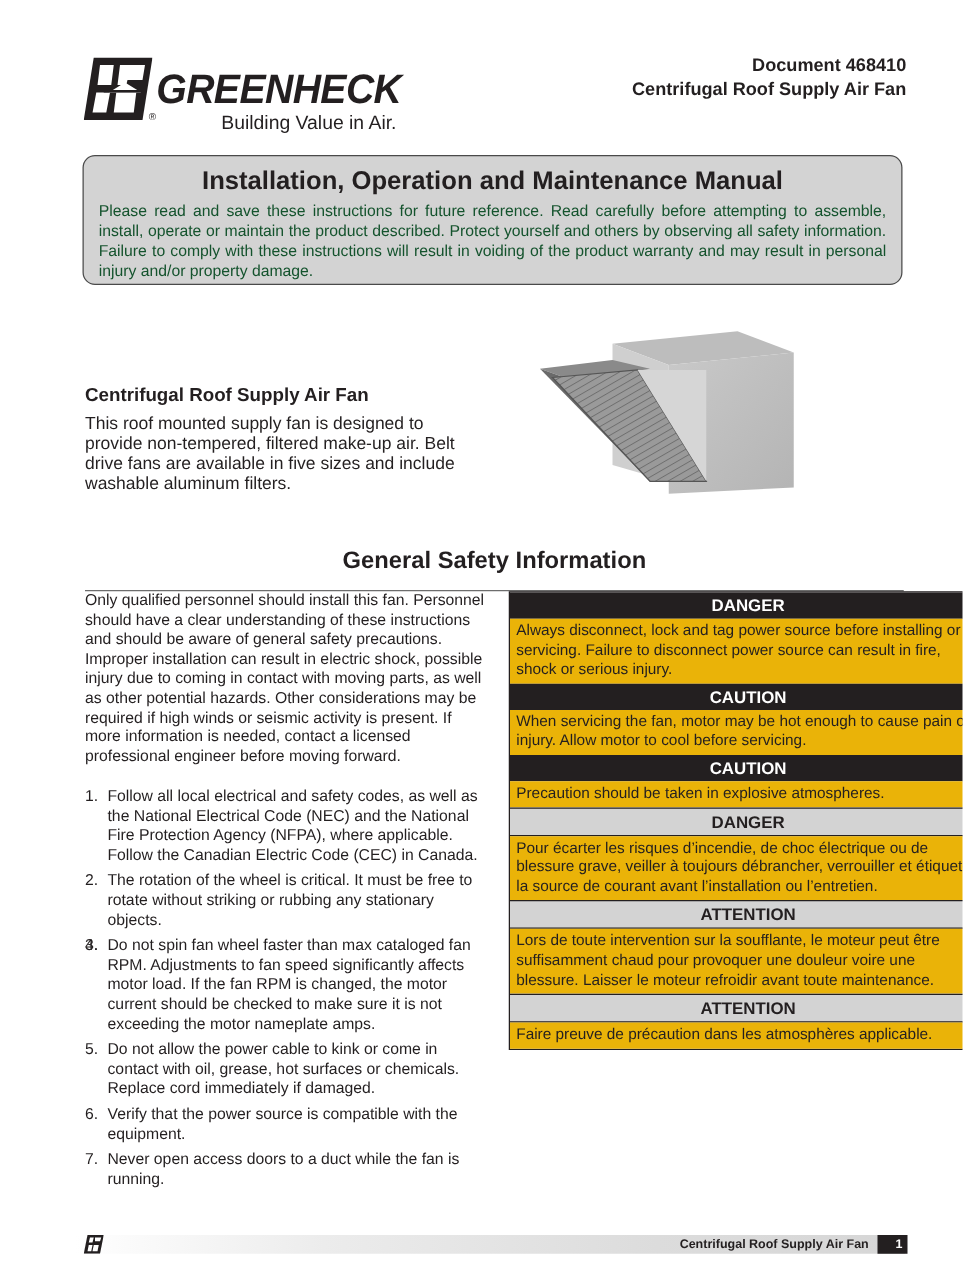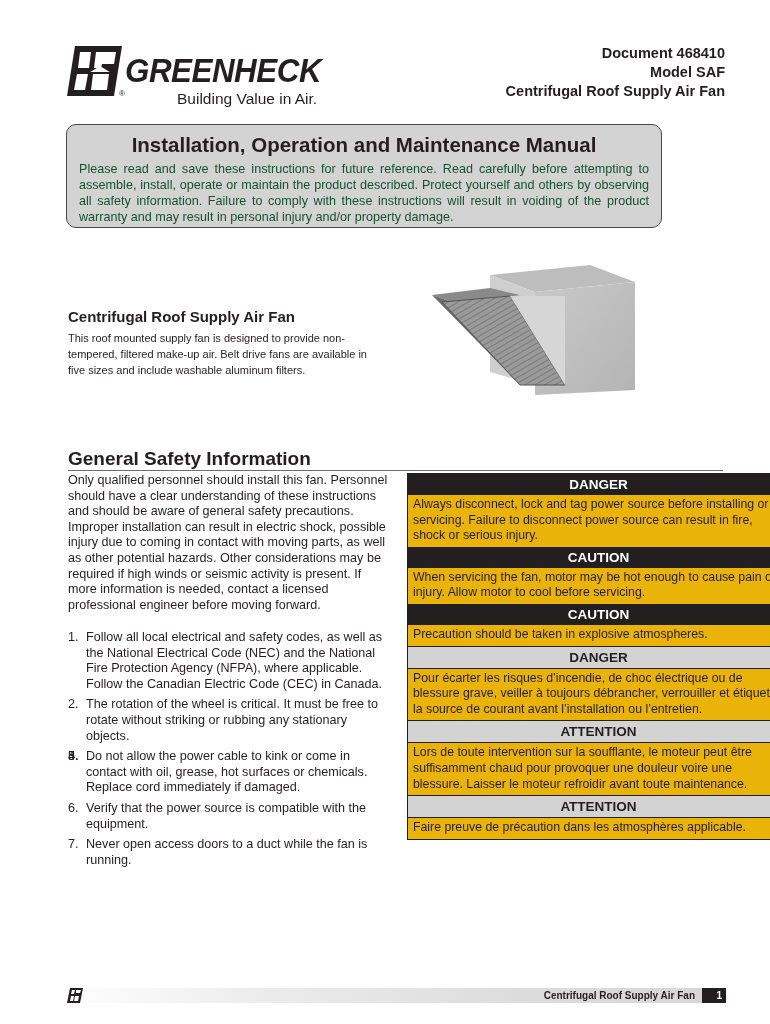--- a/index.html
+++ b/index.html
@@ -12,35 +12,35 @@
   .logo-reg { position: absolute; left: 52px; top: 45px; font-size: 8px; }
   .logo-word {
     position: absolute; left: 58px; top: 8px; font-size: 33px; font-weight: bold;
     font-style: italic; letter-spacing: -0.5px; color: #231f20; transform: scaleX(0.95); transform-origin: left;
   }
   .logo-tag { position: absolute; left: 110px; top: 46px; font-size: 15.5px; color: #231f20; }
 
   .docinfo { position: absolute; right: 45px; top: 44px; text-align: right; font-weight: bold; font-size: 14.5px; line-height: 19px; }
 
   .intro-box {
-    position: absolute; left: 66px; top: 124px; width: 596px; height: 104px;
+    position: absolute; left: 66px; top: 124px; width: 656px; height: 104px;
     border: 1.5px solid #4a4a4a; border-radius: 10px; background: #d3d3d3;
     box-sizing: border-box; padding: 8px 12px;
   }
   .intro-title { text-align: center; font-size: 20.5px; font-weight: bold; margin: 0 0 4px 0; color: #231f20; }
   .intro-text { font-size: 12.6px; line-height: 16px; text-align: justify; margin: 0; color: #14532d; }
 
   .product-title { position: absolute; left: 68px; top: 308px; font-size: 15px; font-weight: bold; }
-  .product-desc { position: absolute; left: 68px; top: 330px; width: 310px; font-size: 11px; line-height: 16px; }
+  .product-desc { position: absolute; left: 68px; top: 330px; width: 310px; font-size: 14px; line-height: 16px; }
 
   .fan-illustration { position: absolute; left: 420px; top: 260px; width: 230px; height: 140px; }
 
   .safety-heading {
-    position: absolute; left: 68px; top: 448px; width: 655px; font-size: 19px; font-weight: bold;
-    border-bottom: 1px solid #6d6d6d; padding-bottom: 0;
+    position: absolute; left: 68px; top: 438px; width: 655px; font-size: 19px; font-weight: bold;
+    border-bottom: 1px solid #6d6d6d; padding-bottom: 12px; text-align: center;
   }
   .safety-intro { position: absolute; left: 68px; top: 473px; width: 320px; font-size: 12.6px; line-height: 15.6px; margin: 0; }
 
   .safety-list { position: absolute; left: 68px; top: 630px; width: 325px; margin: 0; padding: 0; list-style: none; font-size: 12.6px; line-height: 15.6px; }
   .safety-list li { position: relative; padding-left: 18px; margin-bottom: 5px; }
   .safety-list .num { position: absolute; left: 0; top: 0; }
 
   .warnings { position: absolute; left: 407px; top: 473px; width: 383px; border: 1px solid #231f20; box-sizing: border-box; }
   .w-head { text-align: center; font-weight: bold; font-size: 13.5px; line-height: 21px; }
   .w-head.dark { background: #231f20; color: #ffffff; }
@@ -68,21 +68,20 @@
     <polygon points="20,28 33,20 46,28" fill="#fff"></polygon>
     <rect x="16" y="26" width="30" height="2" fill="#231f20"></rect>
   </svg>
   <span class="logo-reg">®</span>
   <span class="logo-word">GREENHECK</span>
   <span class="logo-tag">Building Value in Air.</span>
 </div>
 
 <div class="docinfo">
   <div>Document 468410</div>
-  <div>Model SAF</div>
   <div>Centrifugal Roof Supply Air Fan</div>
 </div>
 
 <div class="intro-box">
   <h1 class="intro-title">Installation, Operation and Maintenance Manual</h1>
   <p class="intro-text">Please read and save these instructions for future reference. Read carefully before attempting to assemble, install, operate or maintain the product described. Protect yourself and others by observing all safety information. Failure to comply with these instructions will result in voiding of the product warranty and may result in personal injury and/or property damage.</p>
 </div>
 
 <div class="product-title">Centrifugal Roof Supply Air Fan</div>
 <div class="product-desc">This roof mounted supply fan is designed to provide non-tempered, filtered make-up air. Belt drive fans are available in five sizes and include washable aluminum filters.</div>
@@ -107,21 +106,21 @@
   <polygon points="90,36 145,36 145,125" fill="#d6d6d6"></polygon>
 </svg>
 
 <div class="safety-heading">General Safety Information</div>
 <p class="safety-intro">Only qualified personnel should install this fan. Personnel should have a clear understanding of these instructions and should be aware of general safety precautions. Improper installation can result in electric shock, possible injury due to coming in contact with moving parts, as well as other potential hazards. Other considerations may be required if high winds or seismic activity is present. If more information is needed, contact a licensed professional engineer before moving forward.</p>
 
 <ul class="safety-list">
   <li><span class="num">1.</span><span>Follow all local electrical and safety codes, as well as the National Electrical Code (NEC) and the National Fire Protection Agency (NFPA), where applicable. Follow the Canadian Electric Code (CEC) in Canada.</span></li>
   <li><span class="num">2.</span><span>The rotation of the wheel is critical. It must be free to rotate without striking or rubbing any stationary objects.</span></li>
   <li><span class="num">3.</span></li>
-  <li><span class="num">4.</span></li>
+  <li><span class="num">4.</span><span>Do not spin fan wheel faster than max cataloged fan RPM. Adjustments to fan speed significantly affects motor load. If the fan RPM is changed, the motor current should be checked to make sure it is not exceeding the motor nameplate amps.</span></li>
   <li><span class="num">5.</span><span>Do not allow the power cable to kink or come in contact with oil, grease, hot surfaces or chemicals. Replace cord immediately if damaged.</span></li>
   <li><span class="num">6.</span><span>Verify that the power source is compatible with the equipment.</span></li>
   <li><span class="num">7.</span><span>Never open access doors to a duct while the fan is running.</span></li>
 </ul>
 
 <div class="warnings">
   <div class="w-head dark">DANGER</div>
   <div class="w-body">Always disconnect, lock and tag power source before installing or servicing. Failure to disconnect power source can result in fire, shock or serious injury.</div>
   <div class="w-head dark">CAUTION</div>
   <div class="w-body">When servicing the fan, motor may be hot enough to cause pain or injury. Allow motor to cool before servicing.</div>

